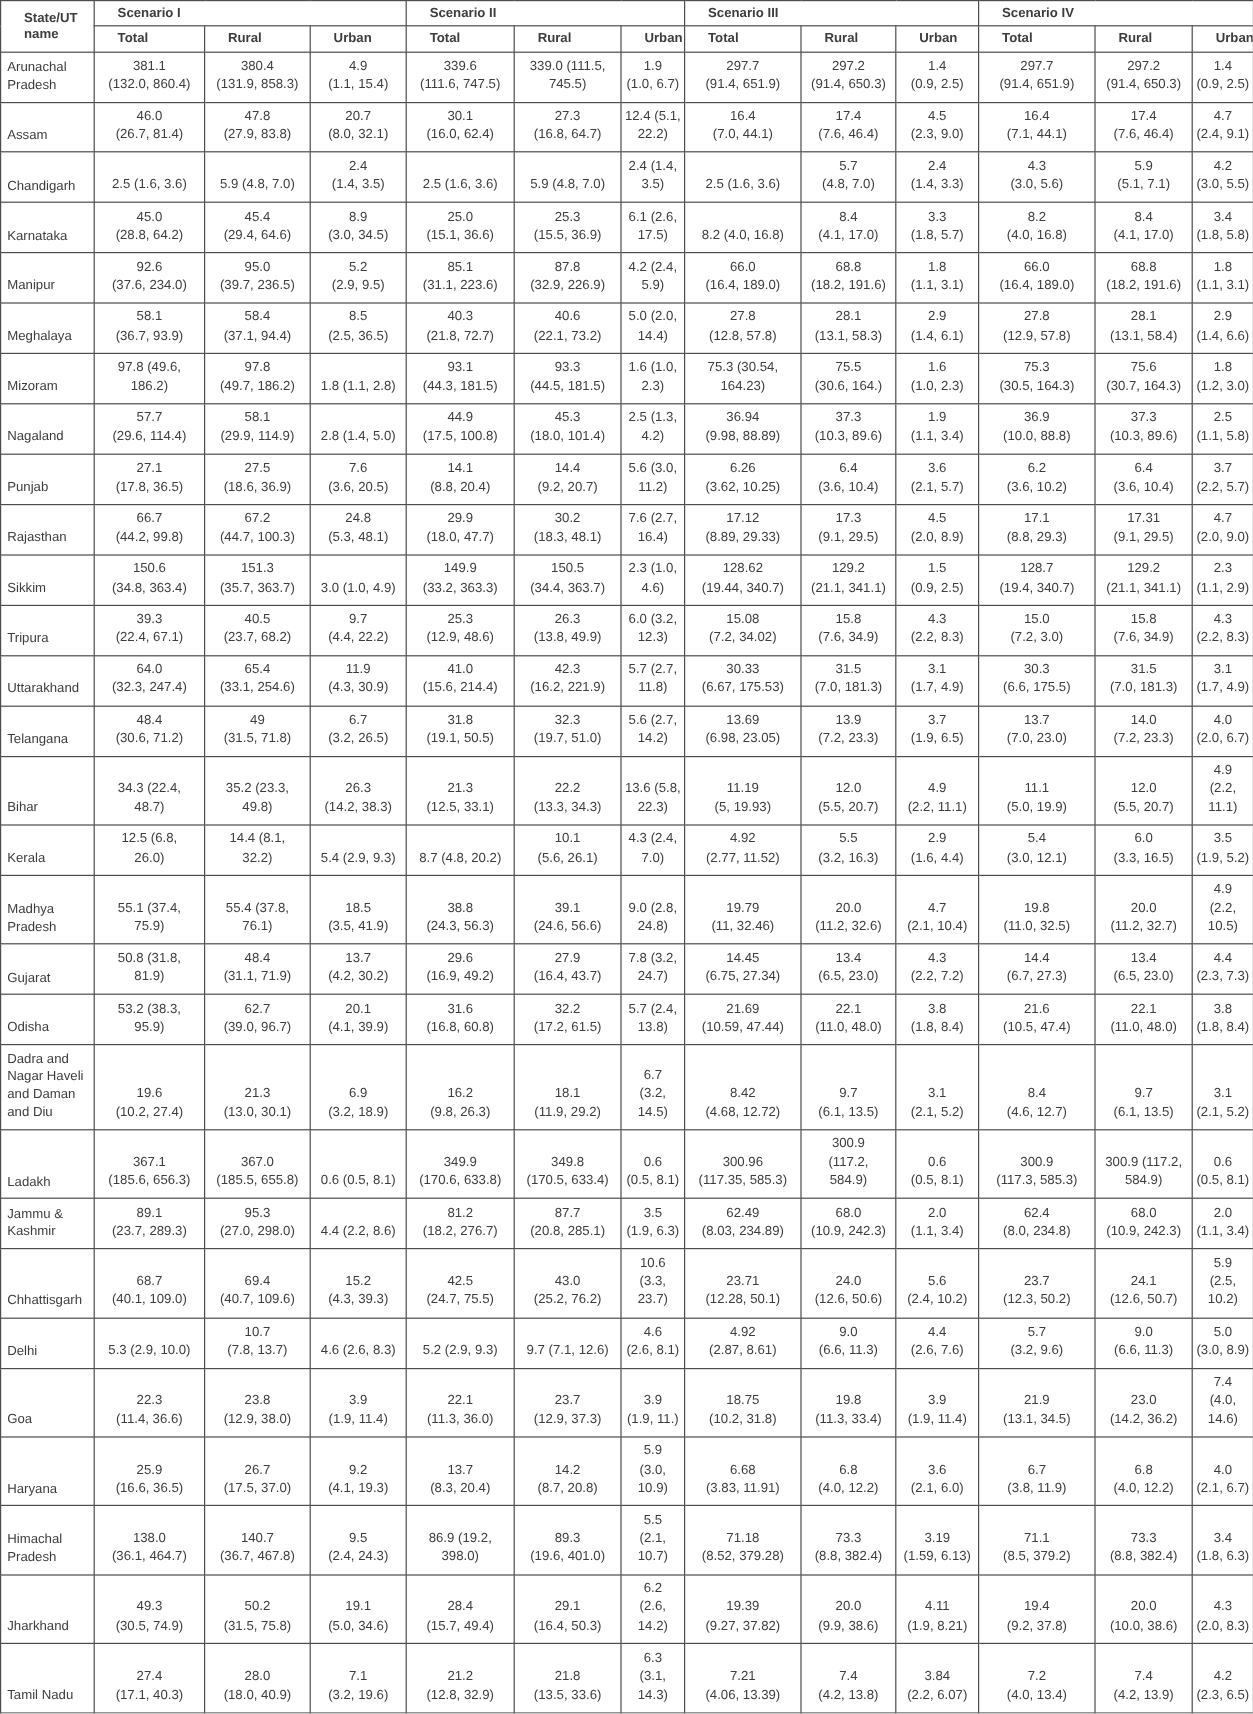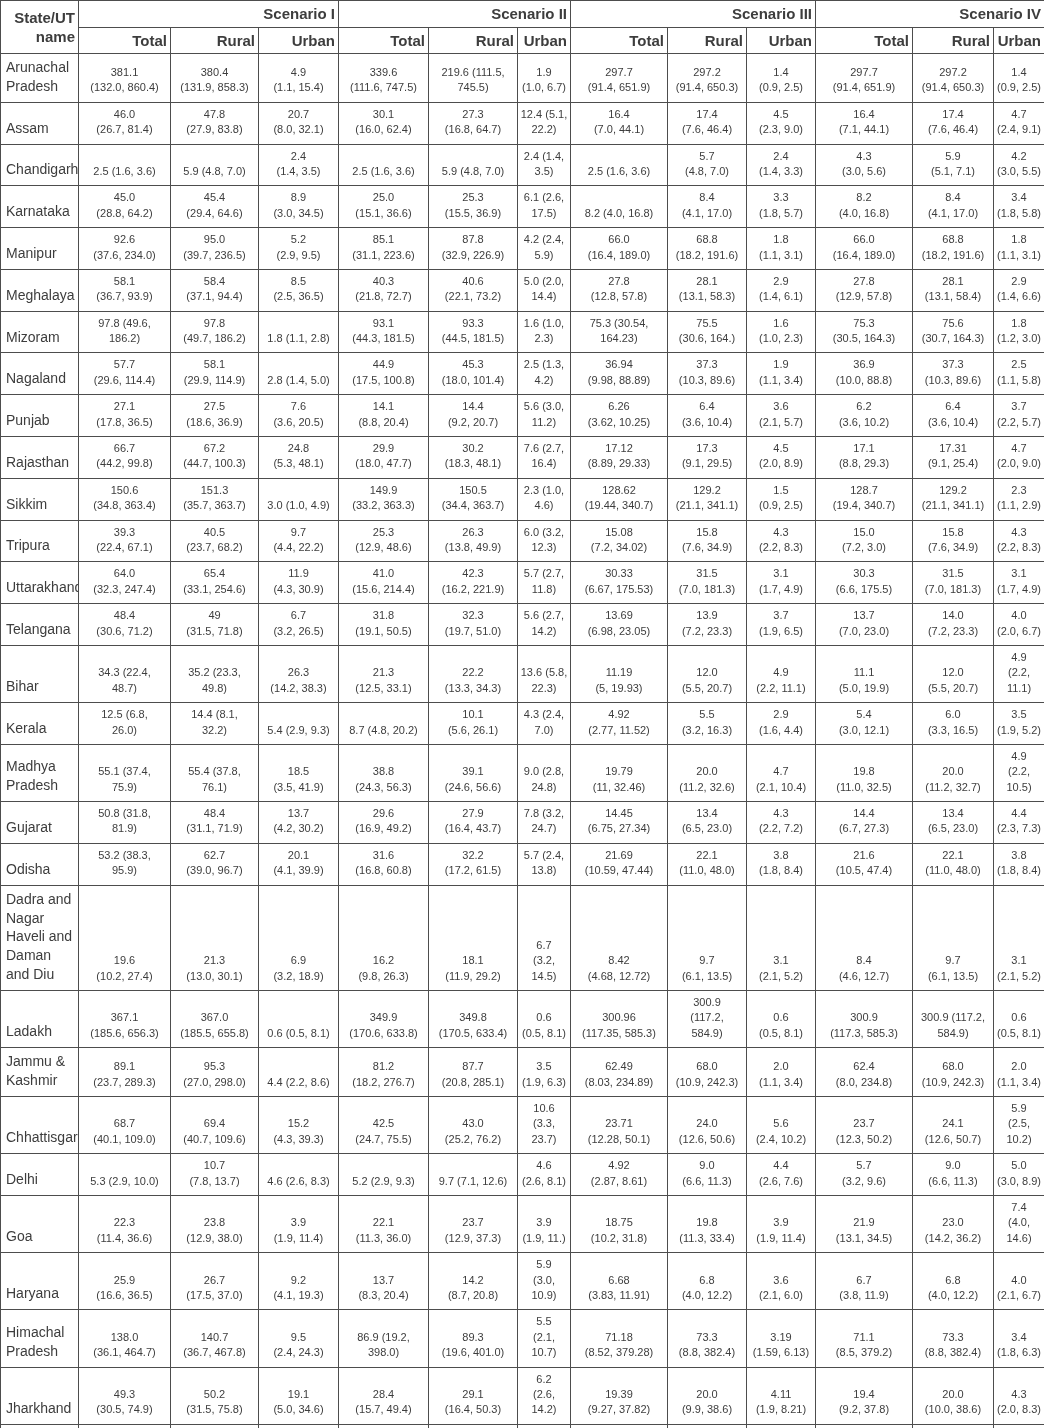--- a/index.html
+++ b/index.html
@@ -5,25 +5,25 @@
   :root{
     --border:#4d4d4d;
     --text:#3d3d3d;
     --bg:#ffffff;
   }
   html,body{margin:0;padding:0;background:var(--bg);}
   body{width:1044px;font-family:"Liberation Sans","DejaVu Sans",sans-serif;color:var(--text);}
   table{border-collapse:collapse;table-layout:fixed;width:1044px;height:1428px;}
   th,td{border:1px solid var(--border);overflow:hidden;}
   thead th{
-    font-size:15px;font-weight:bold;text-align:right;vertical-align:middle;
-    padding:3px 3px;line-height:1.3;
+    font-size:11px;font-weight:bold;text-align:left;vertical-align:middle;
+    padding:3px 19px;line-height:1.3;
   }
   tbody th.state{
-    font-size:14px;font-weight:normal;text-align:left;vertical-align:bottom;
+    font-size:11px;font-weight:normal;text-align:left;vertical-align:bottom;
     padding:4px 2px 6px 5px;line-height:1.35;
   }
   tbody td{
     font-size:11px;text-align:center;vertical-align:bottom;
     padding:4px 1px 6px 1px;line-height:1.4;white-space:pre-line;
   }
 </style>
 </head>
 <body>
 
@@ -70,21 +70,21 @@
       <tr>
         <th class="state">Arunachal Pradesh</th>
         <td>381.1
 (132.0, 860.4)</td>
         <td>380.4
 (131.9, 858.3)</td>
         <td>4.9
 (1.1, 15.4)</td>
         <td>339.6
 (111.6, 747.5)</td>
-        <td>219.6 (111.5,
+        <td>339.0 (111.5,
 745.5)</td>
         <td>1.9
 (1.0, 6.7)</td>
         <td>297.7
 (91.4, 651.9)</td>
         <td>297.2
 (91.4, 650.3)</td>
         <td>1.4
 (0.9, 2.5)</td>
         <td>297.7
@@ -318,21 +318,21 @@
 16.4)</td>
         <td>17.12
 (8.89, 29.33)</td>
         <td>17.3
 (9.1, 29.5)</td>
         <td>4.5
 (2.0, 8.9)</td>
         <td>17.1
 (8.8, 29.3)</td>
         <td>17.31
-(9.1, 25.4)</td>
+(9.1, 29.5)</td>
         <td>4.7
 (2.0, 9.0)</td>
       </tr>
       <tr>
         <th class="state">Sikkim</th>
         <td>150.6
 (34.8, 363.4)</td>
         <td>151.3
 (35.7, 363.7)</td>
         <td>3.0 (1.0, 4.9)</td>

